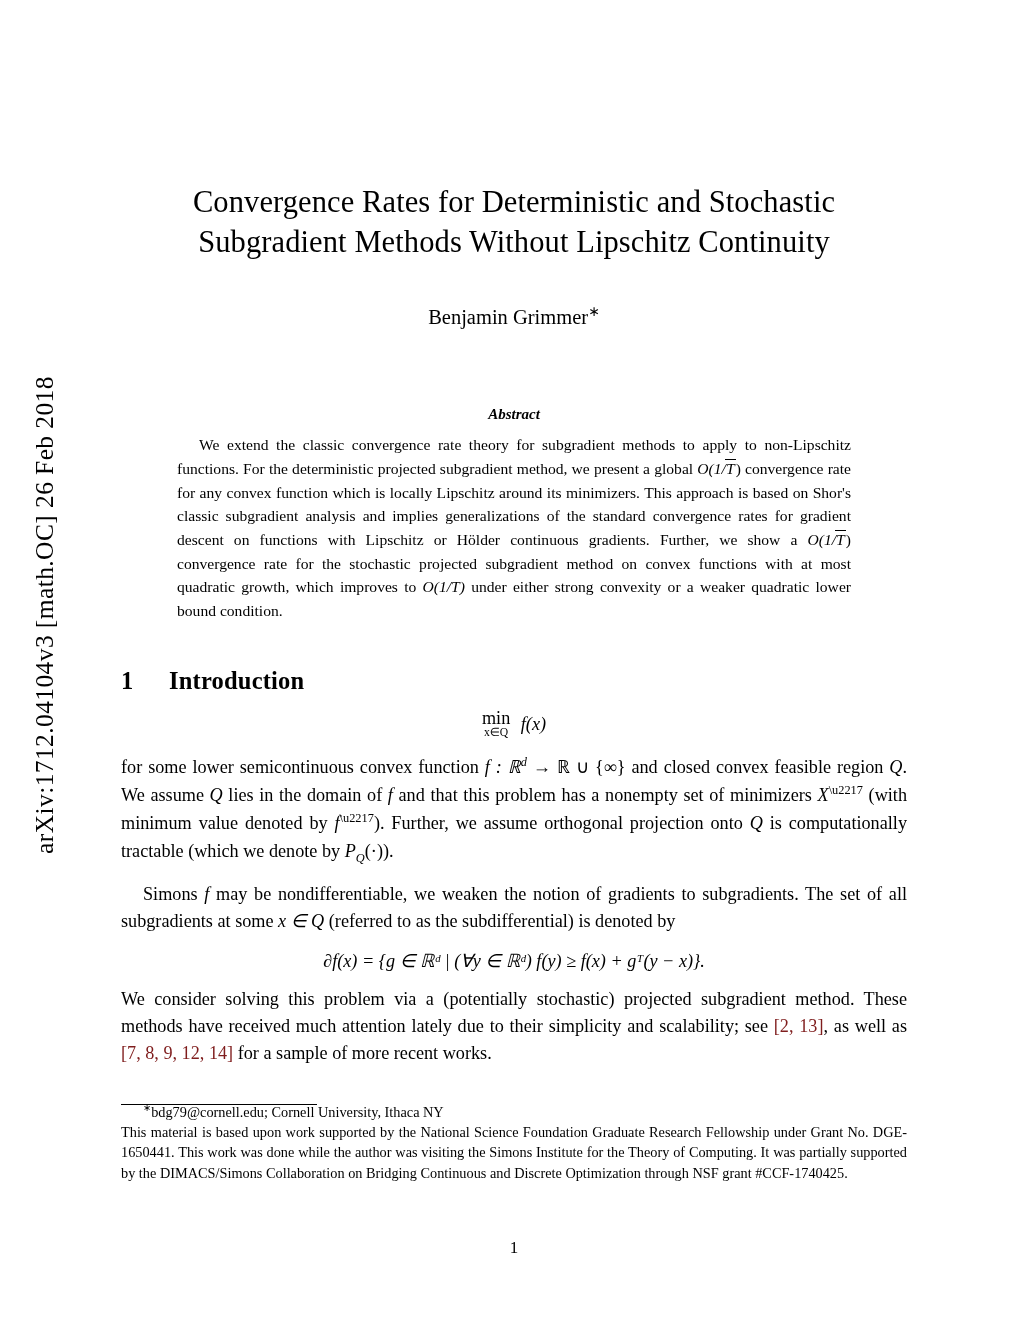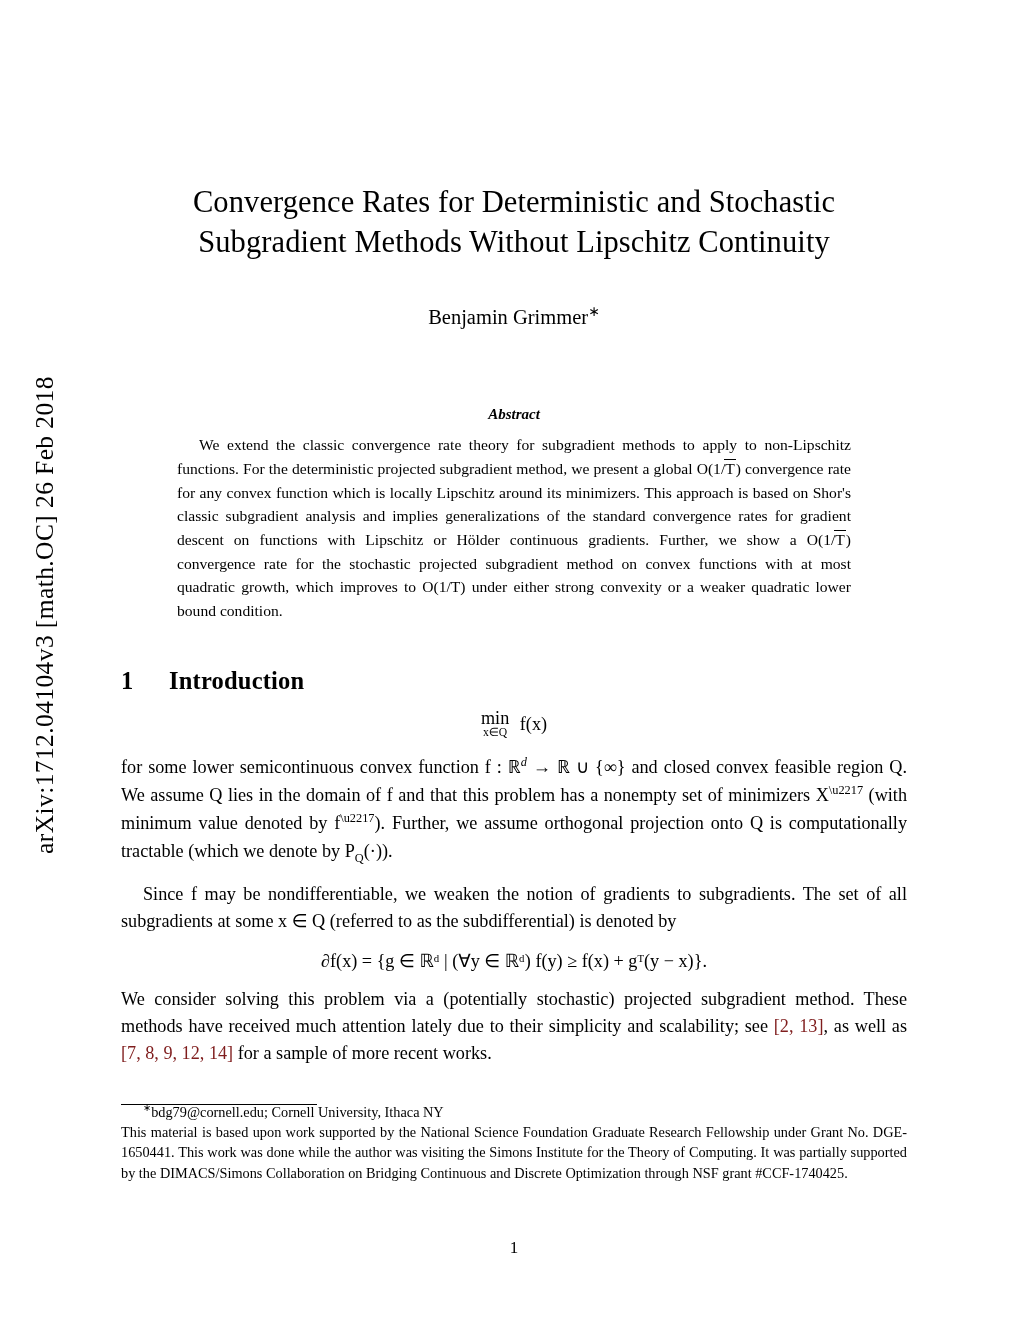--- a/index.html
+++ b/index.html
@@ -91,21 +91,21 @@
   .body-text.indent { text-indent: 22px; }
   .body-text.noindent { text-indent: 0; }
 
   .display-eq {
     text-align: center;
     font-size: 18.2px;
     margin: 14px 0 14px 0;
   }
 
   
-  .mi { font-family: "Liberation Serif", serif; }
+  .mi { font-style: italic; font-family: "Liberation Serif", serif; }
   .mrm { font-style: normal; }
   sub.s, sup.s { font-size: 0.68em; font-style: normal; }
   sup.it { font-size: 0.68em; font-style: italic; }
   .sqrt {
     border-top: 1px solid #000;
     padding: 0 1px 0 1px;
     margin-left: -1px;
   }
   .under {
     display: inline-block;
@@ -182,21 +182,21 @@
       <span class="small">x∈Q</span>
     </span>
     <span class="mi" style="margin-left:6px">f(x)</span>
   </div>
 
   <div class="body-text noindent">
     <span>for some lower semicontinuous convex function </span><span class="mi">f : ℝ</span><sup class="it">d</sup><span> → ℝ ∪ {∞} and closed convex feasible region </span><span class="mi">Q</span><span>. We assume </span><span class="mi">Q</span><span> lies in the domain of </span><span class="mi">f</span><span> and that this problem has a nonempty set of minimizers </span><span class="mi">X</span><sup class="s">\u2217</sup><span> (with minimum value denoted by </span><span class="mi">f</span><sup class="s">\u2217</sup><span>). Further, we assume orthogonal projection onto </span><span class="mi">Q</span><span> is computationally tractable (which we denote by </span><span class="mi">P</span><sub class="s"><span class="mi">Q</span></sub><span>(·)).</span>
   </div>
 
   <div class="body-text indent">
-    <span>Since </span><span class="mi">f</span><span> may be nondifferentiable, we weaken the notion of gradients to subgradients. The set of all subgradients at some </span><span class="mi">x ∈ Q</span><span> (referred to as the subdifferential) is denoted by</span>
+    <span>Simons </span><span class="mi">f</span><span> may be nondifferentiable, we weaken the notion of gradients to subgradients. The set of all subgradients at some </span><span class="mi">x ∈ Q</span><span> (referred to as the subdifferential) is denoted by</span>
   </div>
 
   <div class="display-eq">
     <span class="mi">∂f(x) = {g ∈ ℝᵈ | (∀y ∈ ℝᵈ) f(y) ≥ f(x) + gᵀ(y − x)}.</span>
   </div>
 
   <div class="body-text noindent">
     <span>We consider solving this problem via a (potentially stochastic) projected subgradient method. These methods have received much attention lately due to their simplicity and scalability; see </span><span class="cite">[2, 13]</span><span>, as well as </span><span class="cite">[7, 8, 9, 12, 14]</span><span> for a sample of more recent works.</span>
   </div>
 

